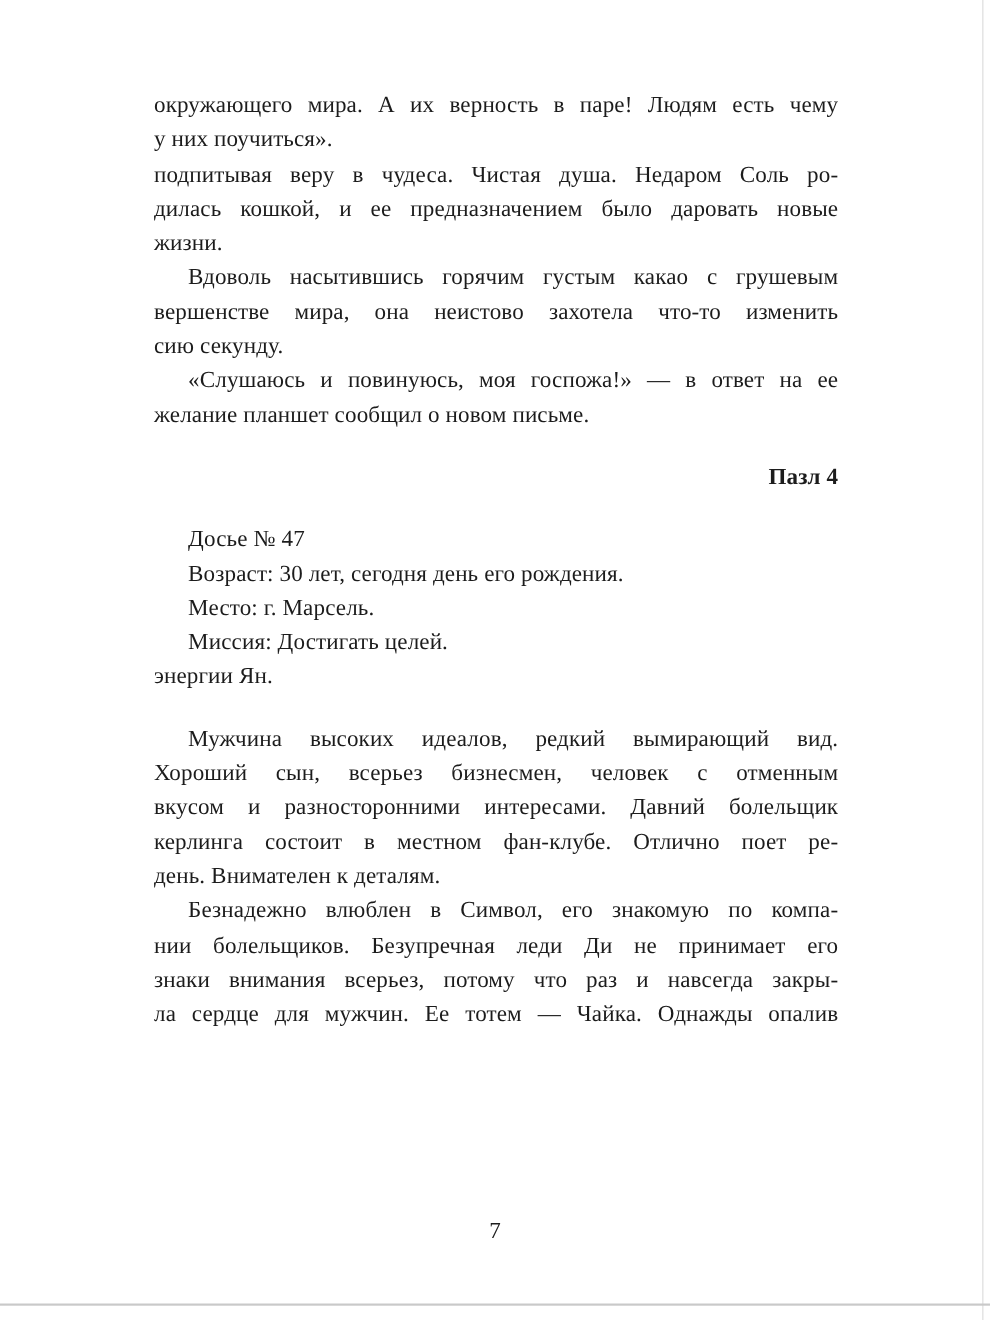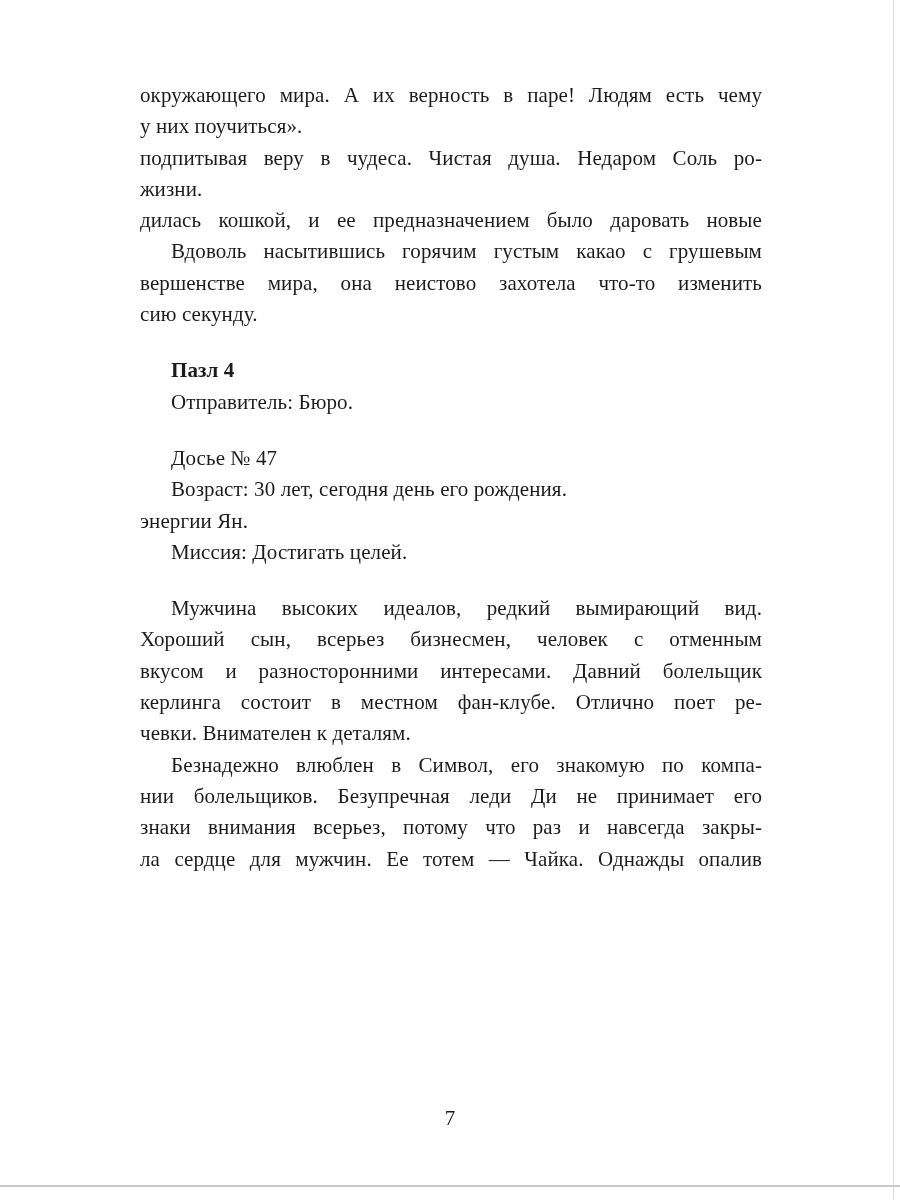--- a/index.html
+++ b/index.html
@@ -35,21 +35,21 @@
   .para { }
   .line { text-align: left; }
   .line.j {
     text-align: justify;
     -moz-text-align-last: justify;
     text-align-last: justify;
     text-justify: inter-word;
     font-family: Liberation Serif, serif;
   }
   .line.i { padding-left: 31px; }
-  .line.b { font-weight: bold; }
+  .line.b { font-weight: bold; text-align: right; }
   .gap { height: 25px; }
   .page-number {
     position: absolute;
     left: 0;
     top: 1106px;
     width: 100%;
     text-align: center;
     font-size: 21px;
     color: #1c1c1c;
   }
@@ -58,47 +58,51 @@
 <body>
 
 <div class="page">
   <div class="text-block">
       <div class="para">
         <div class="line j">окружающего мира. А их верность в паре! Людям есть чему</div>
         <div class="line">у них поучиться».</div>
       </div>
       <div class="para">
         <div class="line j">подпитывая веру в чудеса. Чистая душа. Недаром Соль ро-</div>
+        <div class="line j">дилась кошкой, и ее предназначением было даровать новые</div>
         <div class="line">жизни.</div>
-        <div class="line j">дилась кошкой, и ее предназначением было даровать новые</div>
       </div>
       <div class="para">
         <div class="line j i">Вдоволь насытившись горячим густым какао с грушевым</div>
         <div class="line j">вершенстве мира, она неистово захотела что-то изменить</div>
         <div class="line">сию секунду.</div>
       </div>
+      <div class="para">
+        <div class="line j i">«Слушаюсь и повинуюсь, моя госпожа!» — в ответ на ее</div>
+        <div class="line">желание планшет сообщил о новом письме.</div>
+      </div>
       <div class="gap"></div>
       <div class="para">
         <div class="line i b">Пазл 4</div>
-        <div class="line i">Отправитель: Бюро.</div>
       </div>
       <div class="gap"></div>
       <div class="para">
         <div class="line i">Досье № 47</div>
         <div class="line i">Возраст: 30 лет, сегодня день его рождения.</div>
+        <div class="line i">Место: г. Марсель.</div>
+        <div class="line i">Миссия: Достигать целей.</div>
         <div class="line">энергии Ян.</div>
-        <div class="line i">Миссия: Достигать целей.</div>
       </div>
       <div class="gap"></div>
       <div class="para">
         <div class="line j i">Мужчина высоких идеалов, редкий вымирающий вид.</div>
         <div class="line j">Хороший сын, всерьез бизнесмен, человек с отменным</div>
         <div class="line j">вкусом и разносторонними интересами. Давний болельщик</div>
         <div class="line j">керлинга состоит в местном фан-клубе. Отлично поет ре-</div>
-        <div class="line">чевки. Внимателен к деталям.</div>
+        <div class="line">день. Внимателен к деталям.</div>
       </div>
       <div class="para">
         <div class="line j i">Безнадежно влюблен в Символ, его знакомую по компа-</div>
         <div class="line j">нии болельщиков. Безупречная леди Ди не принимает его</div>
         <div class="line j">знаки внимания всерьез, потому что раз и навсегда закры-</div>
         <div class="line j">ла сердце для мужчин. Ее тотем — Чайка. Однажды опалив</div>
       </div>
     </div>
   <div class="page-number">7</div>
   <div class="page-edge-right"></div>

